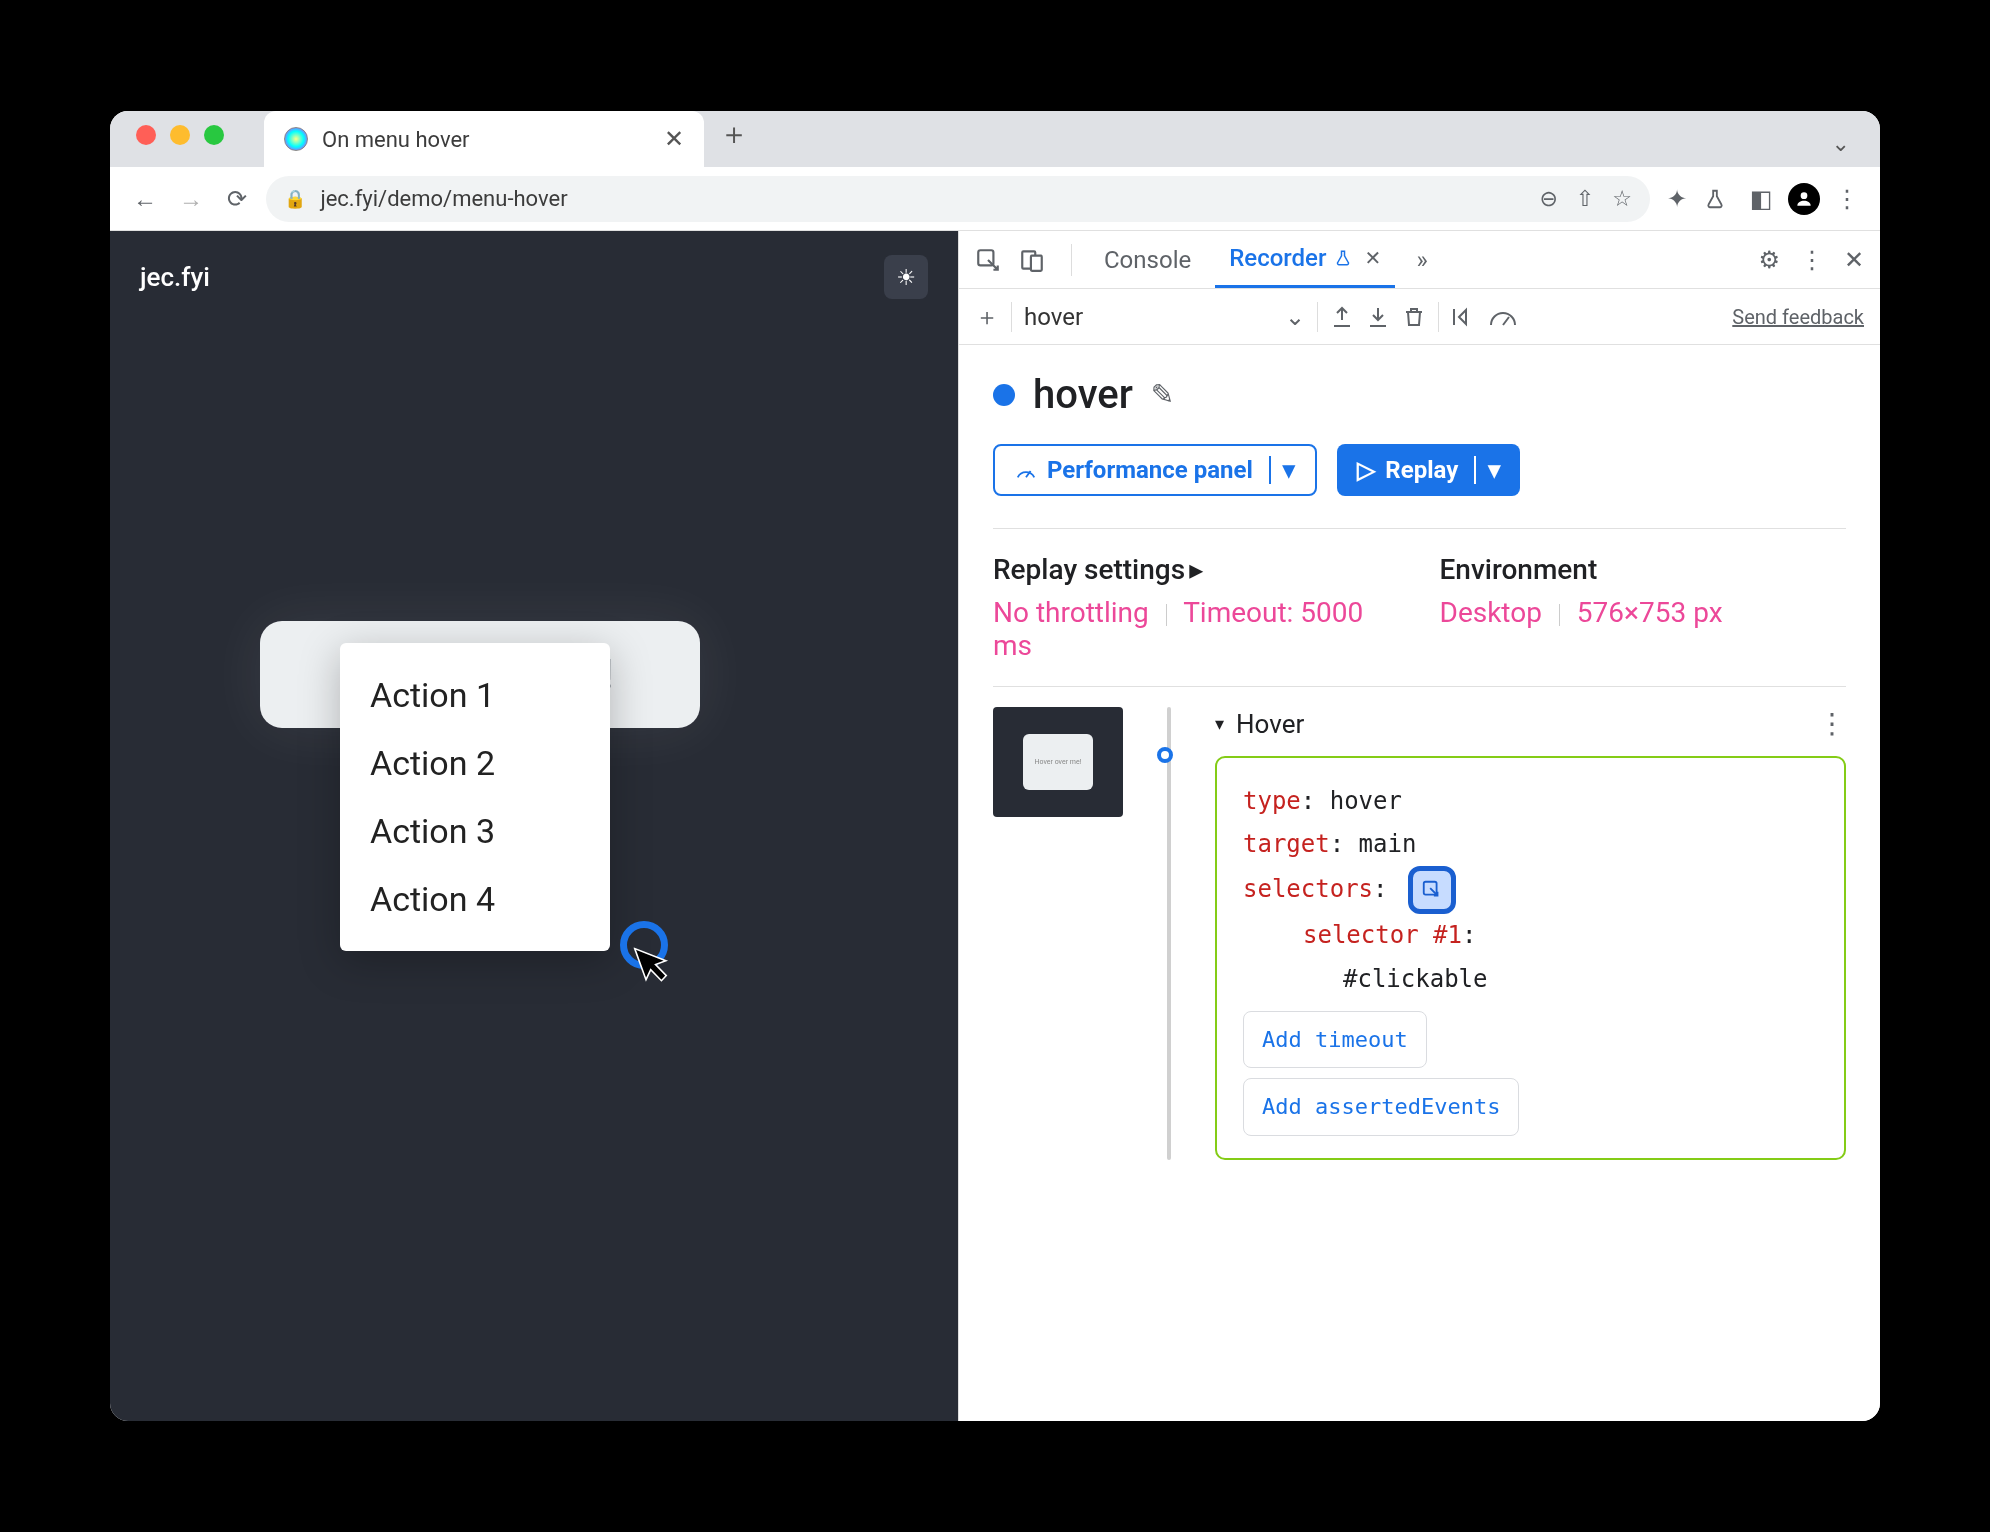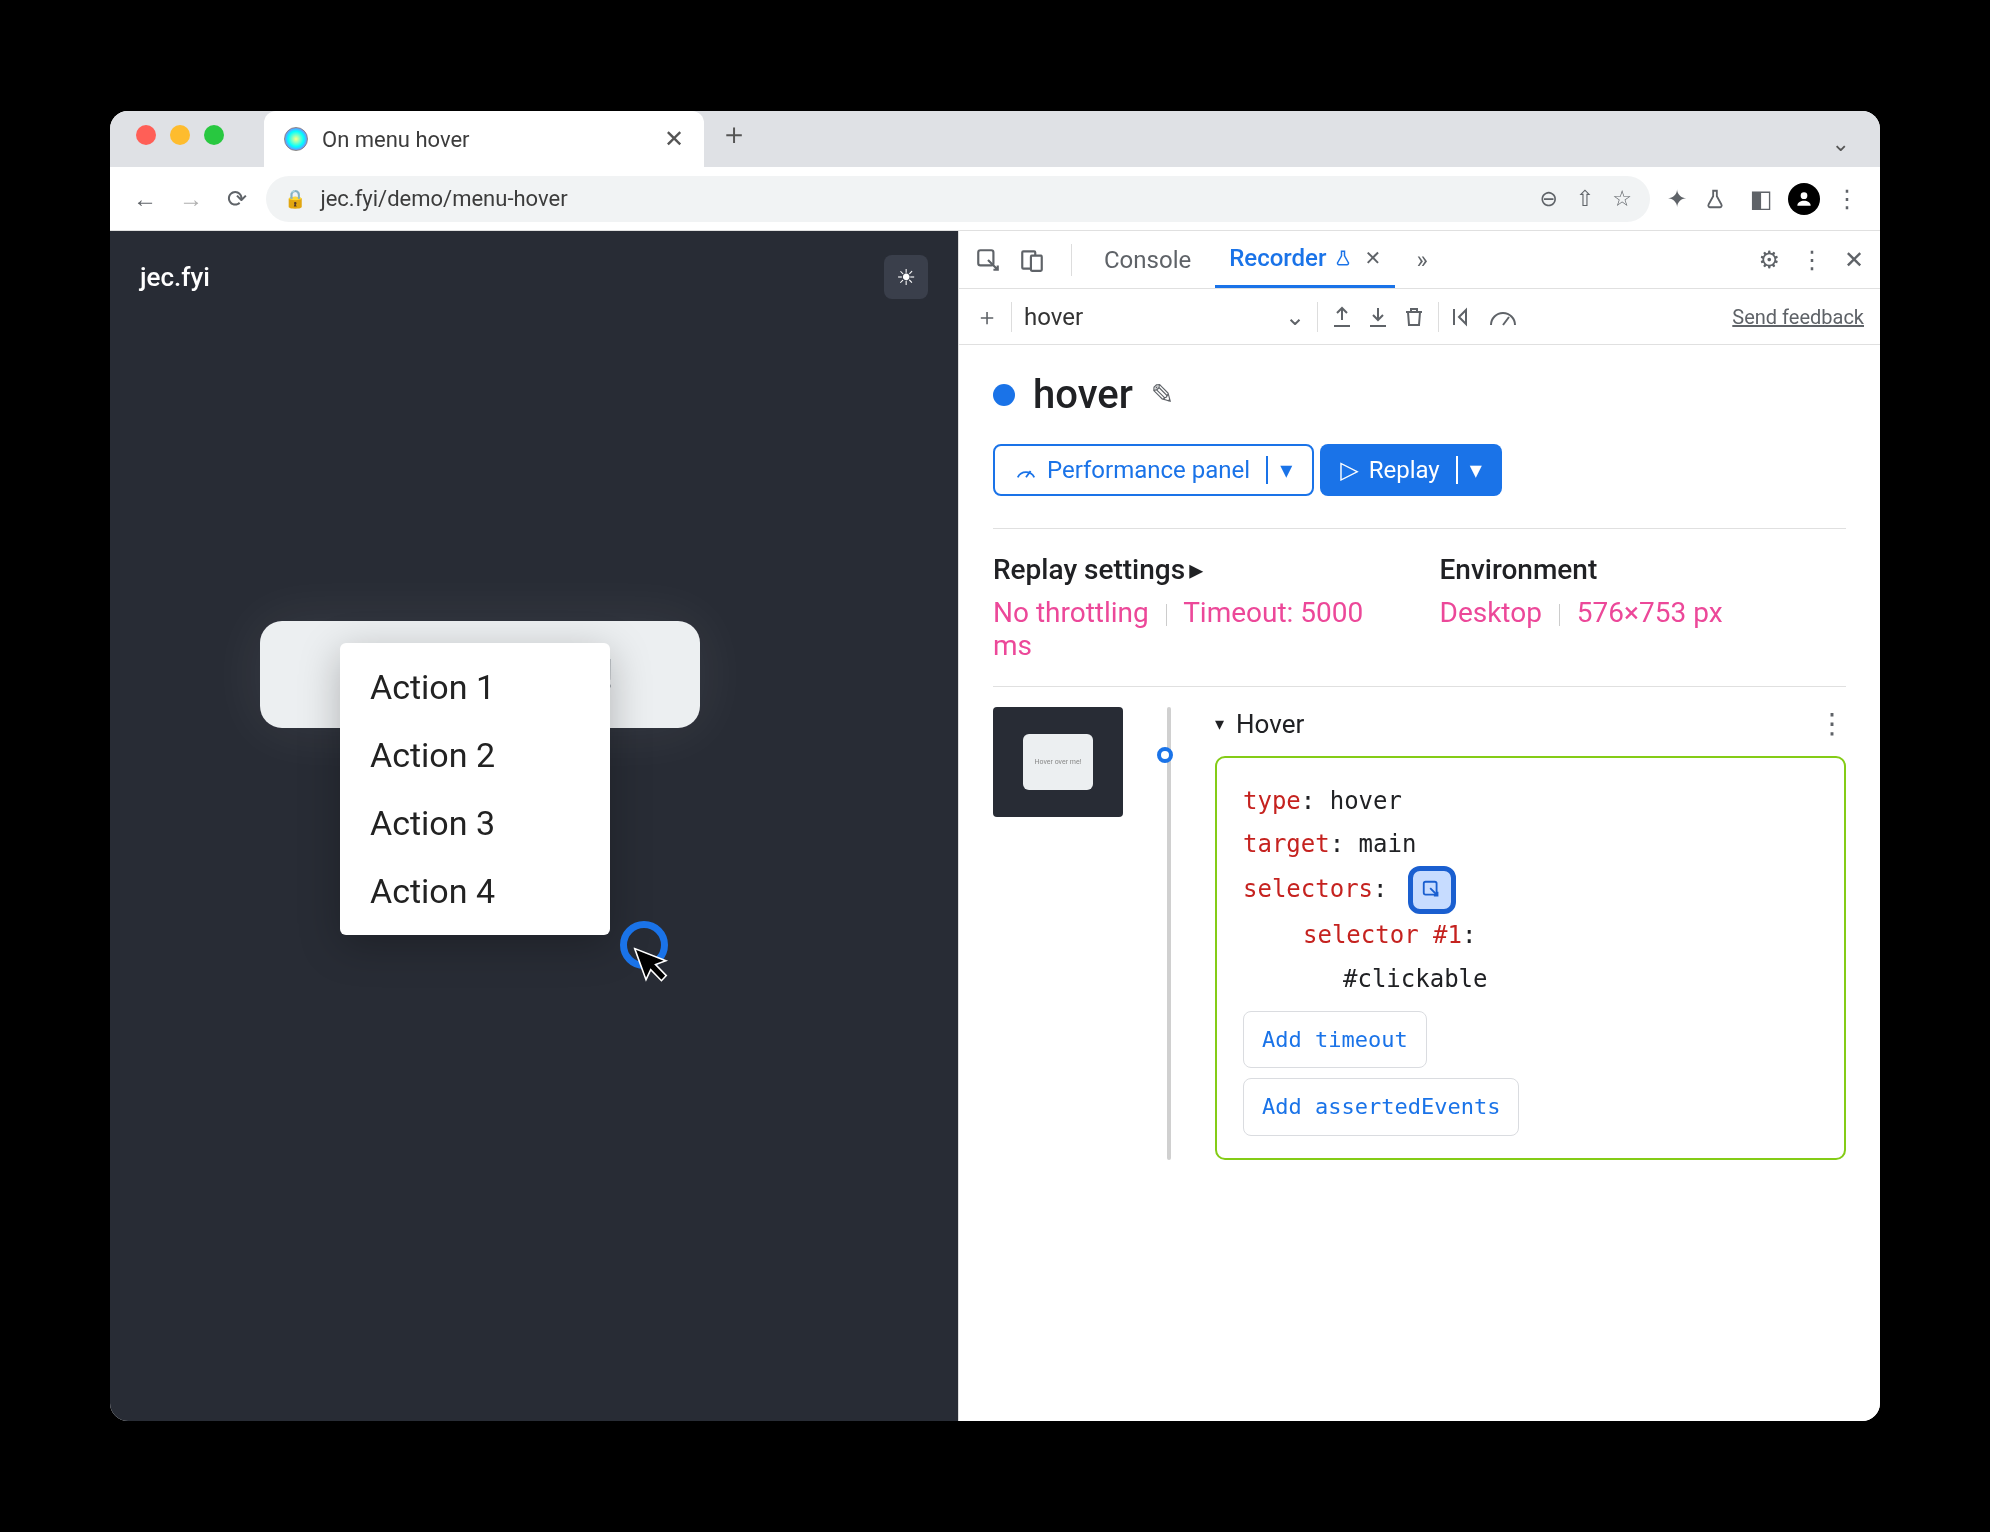--- a/index.html
+++ b/index.html
@@ -69,21 +69,21 @@
   .card-wrap{position:absolute; left:150px; top:390px;}
   .card{
     width:440px; background:#eceff1; border-radius:22px; padding:30px 0;
     box-shadow:0 0 60px rgba(255,255,255,0.08);
     text-align:center; position:relative;
   }
   .card-bg-text{font-size:40px;color:#9aa0a6;}
   .menu-pop{
     position:absolute; top:22px; left:80px; width:270px;
     background:#fff; border-radius:6px; box-shadow:0 10px 40px rgba(0,0,0,0.25);
-    padding:10px 0;
+    padding:18px 0;
   }
   .menu-pop .item{padding:14px 30px;font-size:34px;color:#222;text-align:left;}
   .cursor-ring{
     position:absolute; width:48px;height:48px;border:7px solid #1a73e8;border-radius:50%;
     left:360px; top:300px; background:transparent;
   }
   .cursor-arrow{position:absolute;left:378px;top:320px;font-size:40px;color:#000;transform:rotate(-20deg);}
 
   
   .devtools{ flex:1; background:#fff; display:flex; flex-direction:column; border-left:1px solid #ddd;}
@@ -105,21 +105,21 @@
   .dt-toolbar .sep{width:1px;height:30px;background:#ddd;}
   .rec-name{font-size:24px;color:#333;}
   .feedback{margin-left:auto;font-size:20px;text-decoration:underline;color:#5f6368;}
 
   .dt-body{flex:1;overflow:auto;padding:26px 34px;}
   .rec-title-row{display:flex;align-items:center;gap:18px;margin-bottom:26px;}
   .rec-dot{width:22px;height:22px;border-radius:50%;background:#1a73e8;}
   .rec-title{font-size:40px;font-weight:500;color:#202124;}
   .edit-ico{font-size:28px;color:#5f6368;}
 
-  .btn-row{display:flex;gap:6px;margin-bottom:32px;}
+  .btn-row{display:flex;gap:20px;margin-bottom:32px;font-weight:bold;}
   .btn{
     display:flex;align-items:center;gap:10px;height:52px;padding:0 20px;
     border-radius:8px;font-size:24px;cursor:pointer;
   }
   .btn.outline{border:2px solid #1a73e8;color:#1a73e8;background:#fff;}
   .btn.primary{background:#1a73e8;color:#fff;}
   .btn .caret{border-left:2px solid currentColor;padding-left:12px;margin-left:6px;}
 
   .settings-grid{
     border-top:1px solid #e0e0e0;border-bottom:1px solid #e0e0e0;

